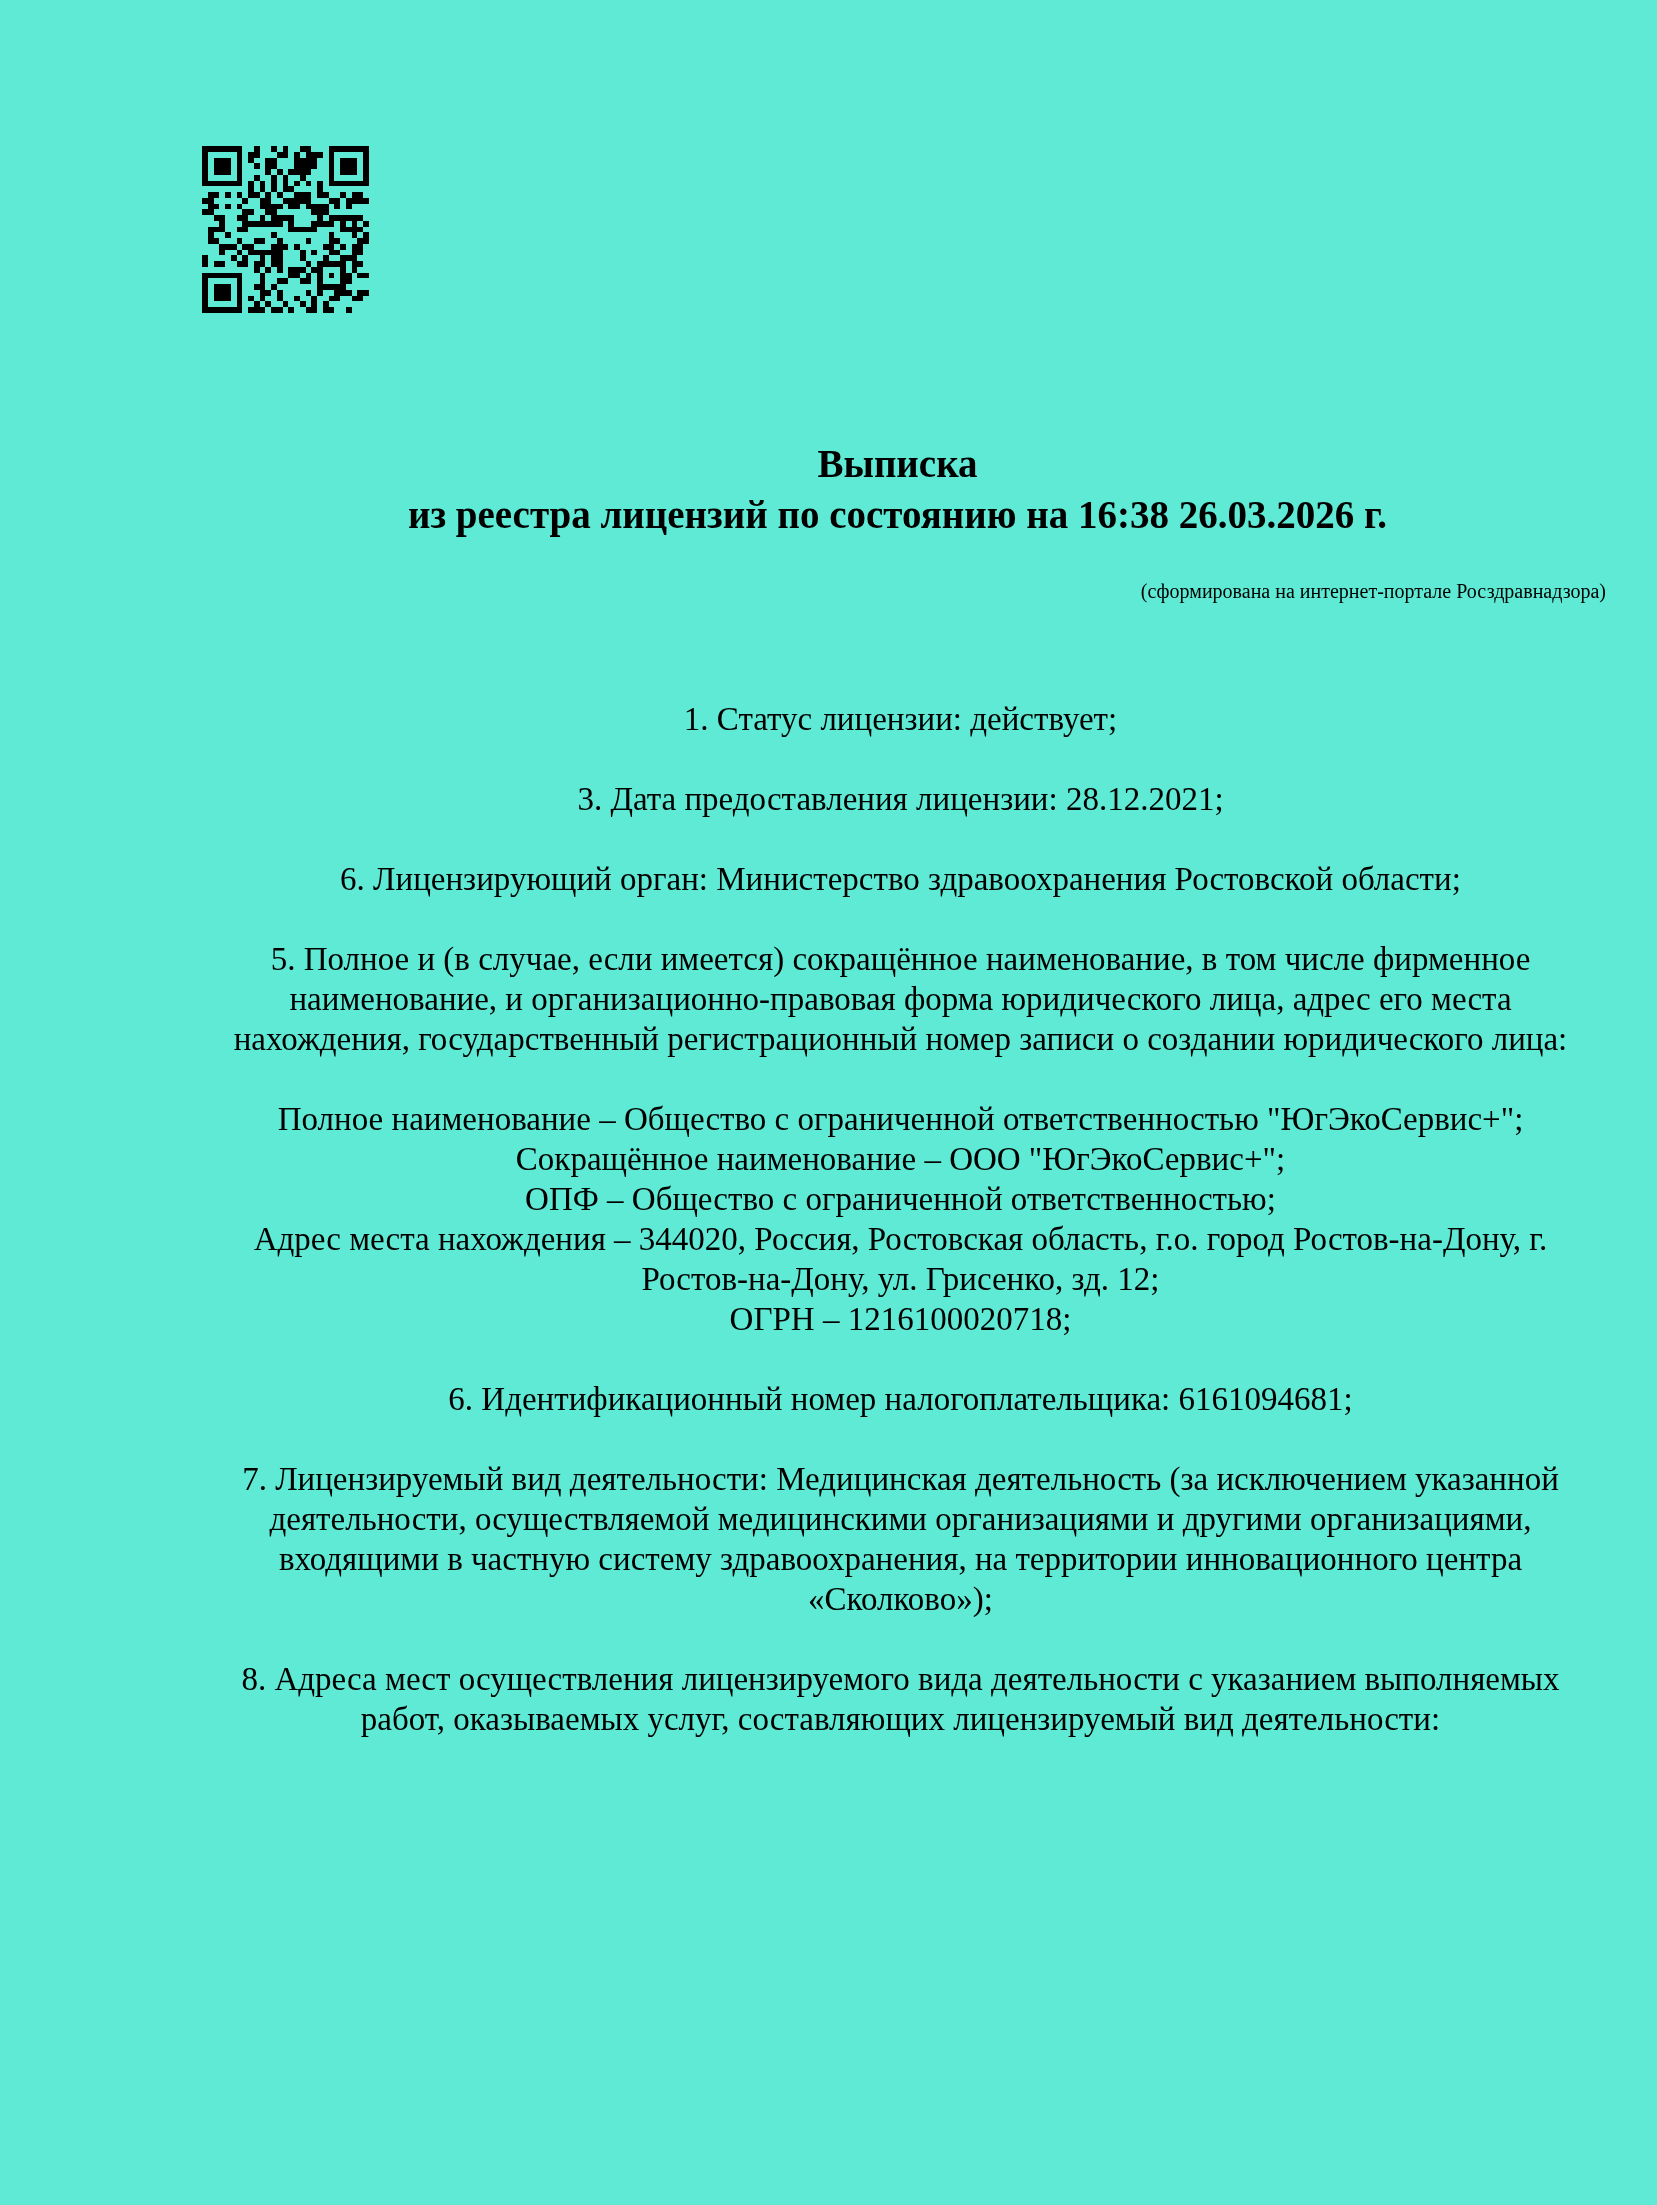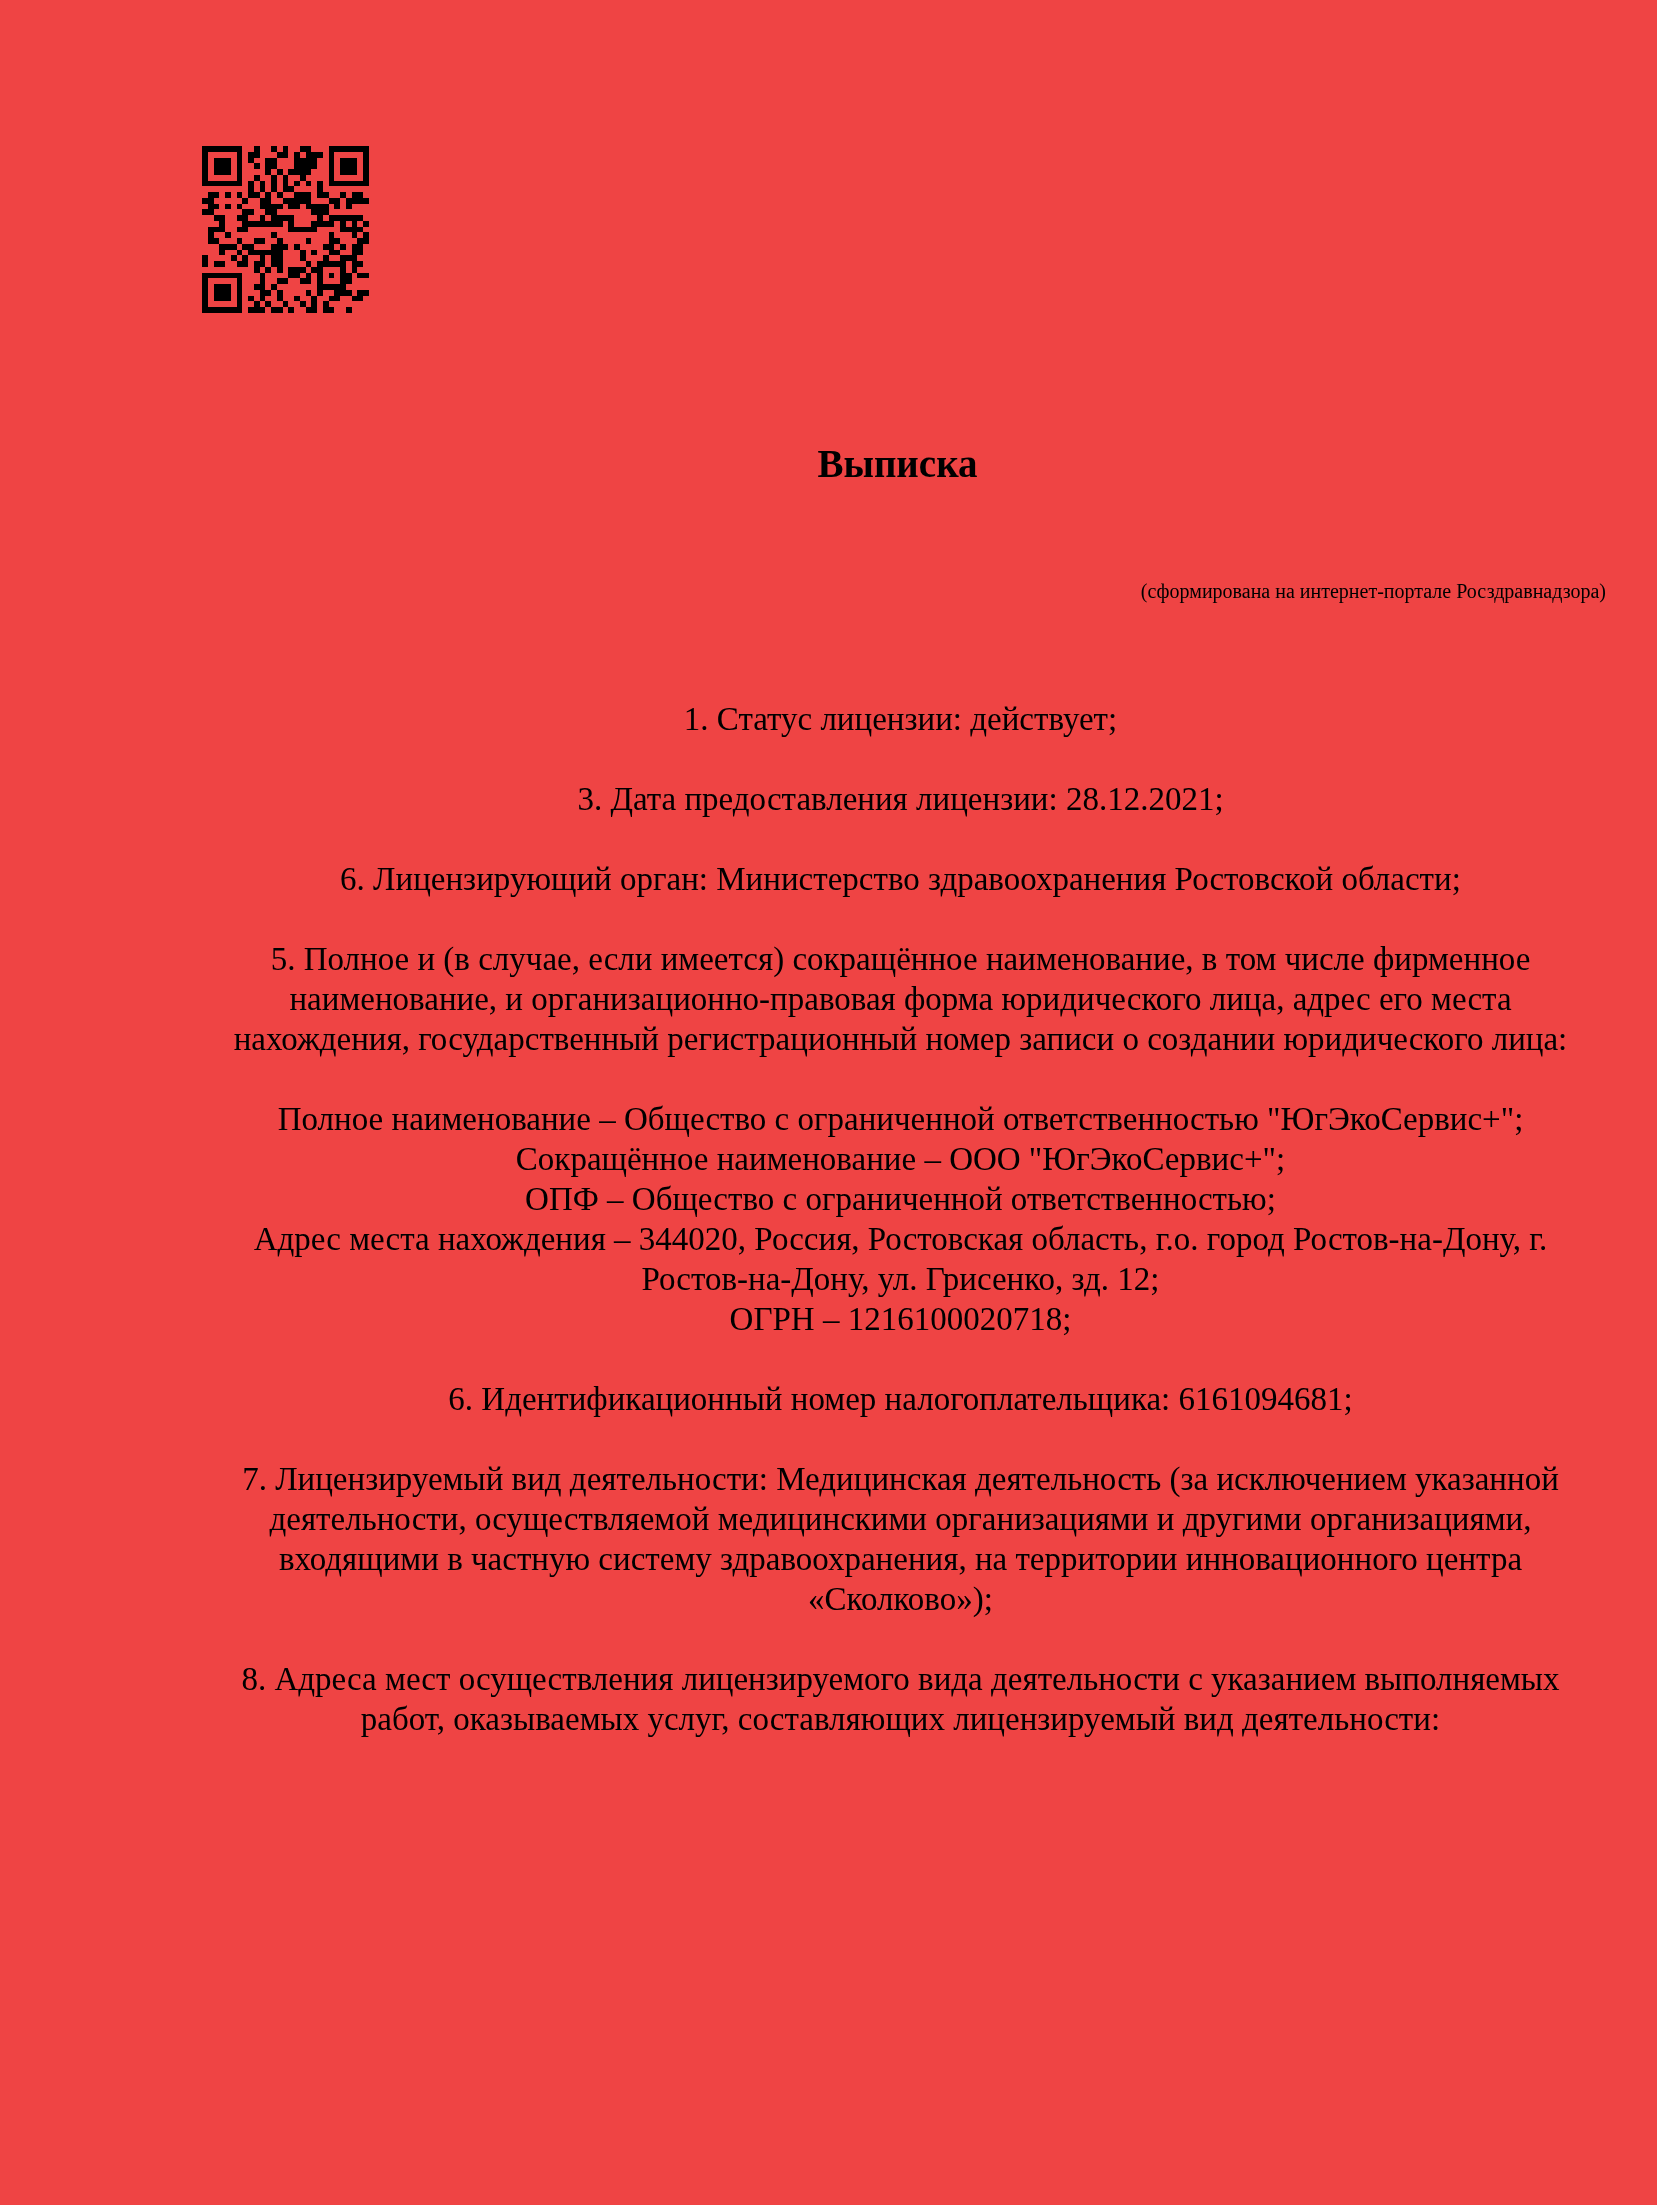--- a/index.html
+++ b/index.html
@@ -4,21 +4,21 @@
 <style>
   html, body {
     margin: 0;
     padding: 0;
     background: #ffffff;
   }
   .page {
     position: relative;
     width: 1657px;
     height: 2205px;
-    background: #ef4444;
+    background: #5eead4;
     overflow: hidden;
     font-family: "Liberation Serif", "DejaVu Serif", serif;
     color: #000000;
   }
   .qr {
     position: absolute;
     left: 202px;
     top: 146px;
     width: 167px;
     height: 167px;
@@ -460,20 +460,21 @@
         <rect x="18" y="28" width="1" height="1"></rect>
         <rect x="19" y="28" width="1" height="1"></rect>
         <rect x="21" y="28" width="1" height="1"></rect>
         <rect x="22" y="28" width="1" height="1"></rect>
         <rect x="25" y="28" width="1" height="1"></rect>
       </svg>
     </div>
 
   <div class="title-block">
     <div>Выписка</div>
+    <div>из реестра лицензий по состоянию на 16:38 26.03.2026 г.</div>
   </div>
 
   <div class="subtitle">(сформирована на интернет-портале Росздравнадзора)</div>
 
   <div class="doc-body">
       <p class="para">1. Статус лицензии: действует;</p>
       <p class="para">3. Дата предоставления лицензии: 28.12.2021;</p>
       <p class="para">6. Лицензирующий орган: Министерство здравоохранения Ростовской области;</p>
       <p class="para">5. Полное и (в случае, если имеется) сокращённое наименование, в том числе фирменное
 наименование, и организационно-правовая форма юридического лица, адрес его места

